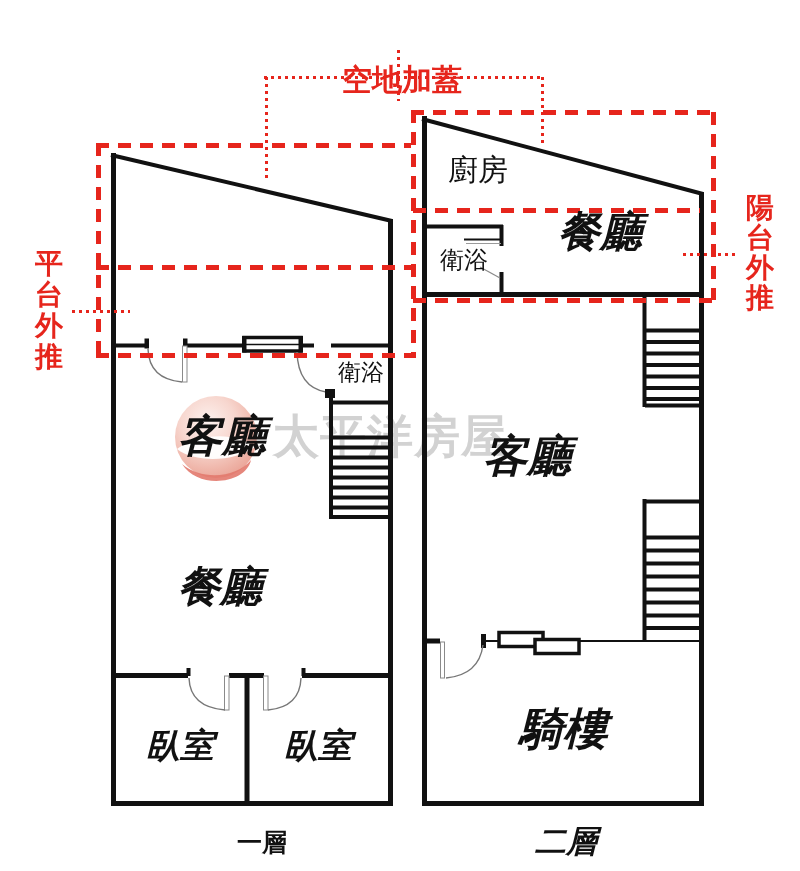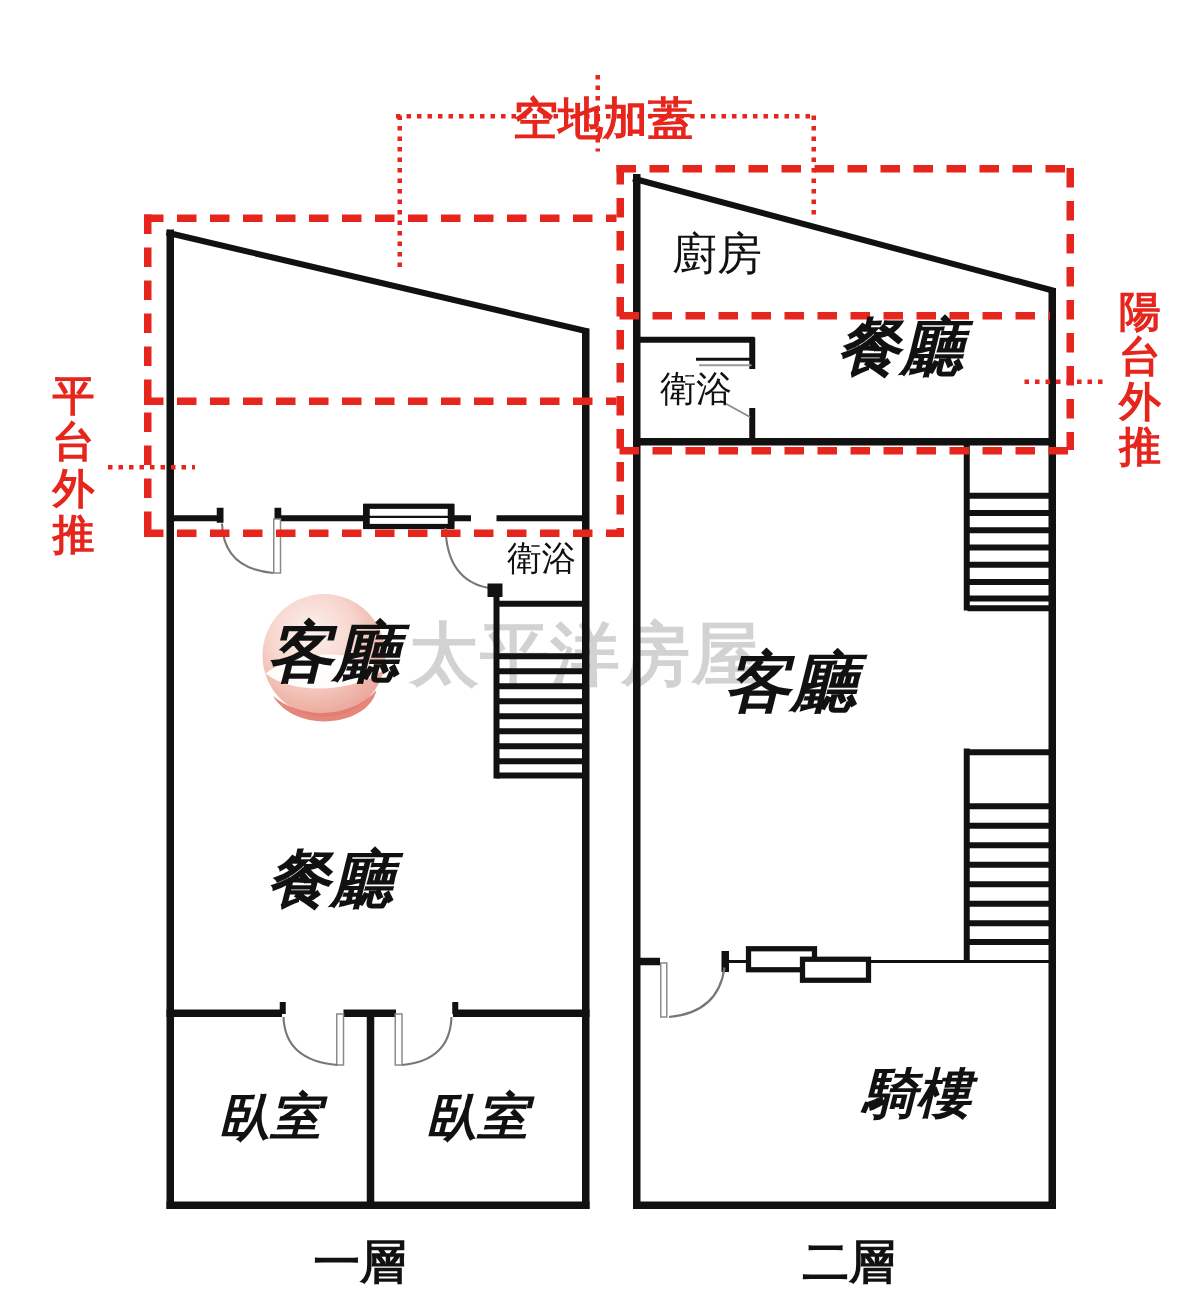--- a/index.html
+++ b/index.html
@@ -156,22 +156,22 @@
   <div class="label red w600" style="left:760px;top:253px;font-size:28px;line-height:30px;">陽
 台
 外
 推</div>
 
   <div class="label w700" style="left:222px;top:436px;font-size:44px;">客廳</div>
   <div class="label w700" style="left:220px;top:587px;font-size:42px;">餐廳</div>
   <div class="label w400" style="left:361px;top:373px;font-size:23px;">衛浴</div>
   <div class="label w700" style="left:180px;top:746px;font-size:34px;">臥室</div>
   <div class="label w700" style="left:318px;top:746px;font-size:34px;">臥室</div>
-  <div class="label w600" style="left:240px;top:842px;font-size:31px;">一層</div>
+  <div class="label w600" style="left:262px;top:842px;font-size:25px;">一層</div>
 
   <div class="label w500" style="left:478px;top:170px;font-size:30px;">廚房</div>
   <div class="label w700" style="left:600px;top:232px;font-size:42px;">餐廳</div>
   <div class="label w400" style="left:464px;top:261px;font-size:24px;">衛浴</div>
   <div class="label w700" style="left:527px;top:456px;font-size:44px;">客廳</div>
-  <div class="label w700" style="left:563px;top:729px;font-size:36px;margin-left:48px;">騎樓</div>
-  <div class="label w600" style="left:566px;top:842px;font-size:31px;">二層</div>
+  <div class="label w700" style="left:563px;top:729px;font-size:44px;">騎樓</div>
+  <div class="label w600" style="left:566px;top:842px;font-size:31px;font-style:italic;">二層</div>
 
 </div>
 
 </body></html>

